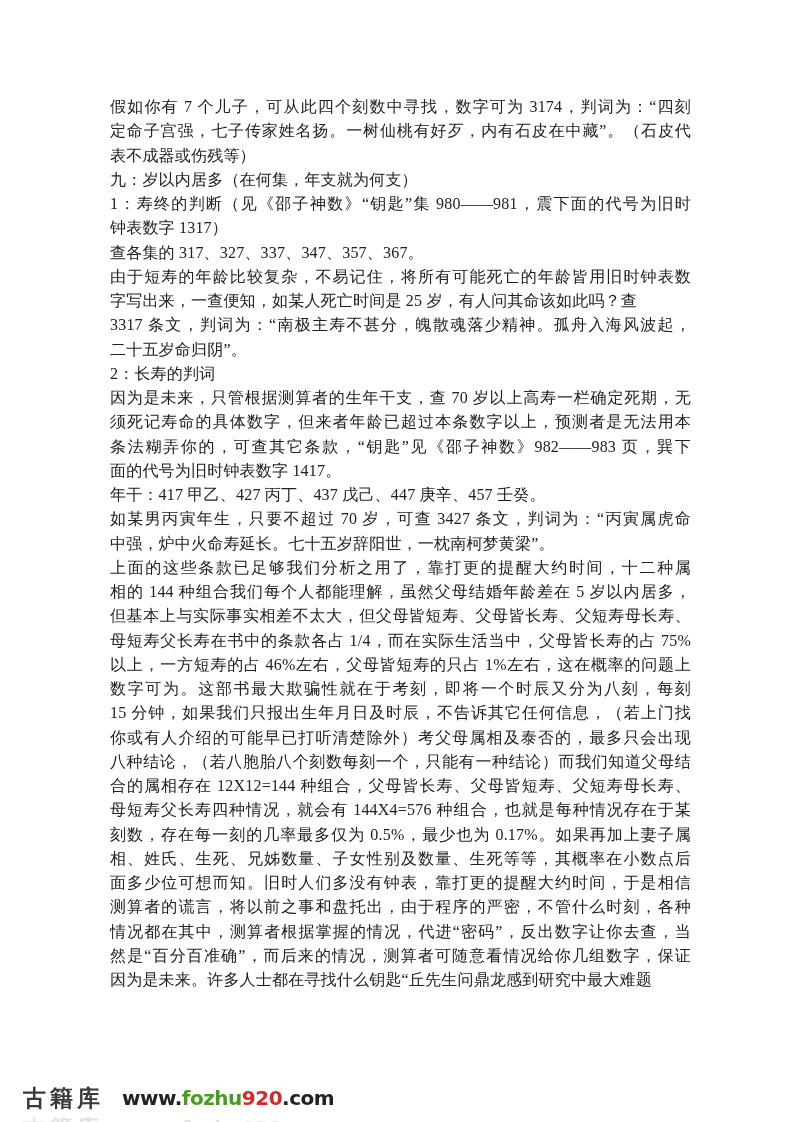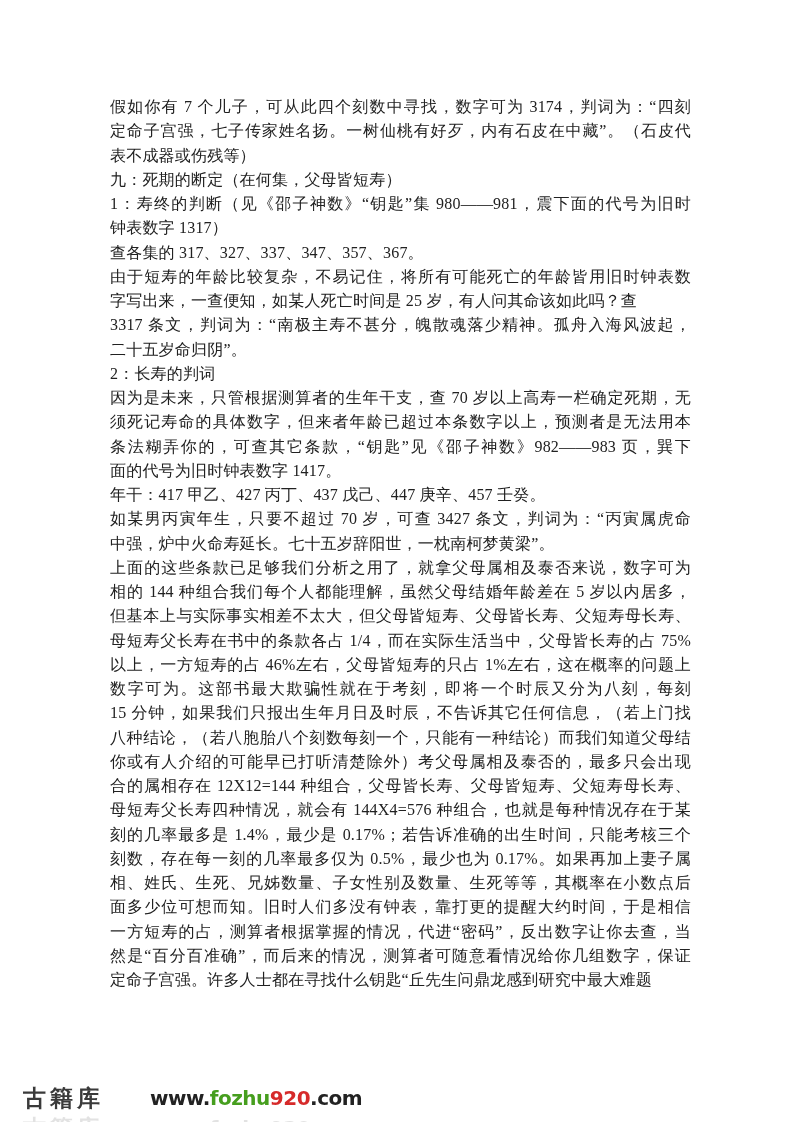--- a/index.html
+++ b/index.html
@@ -46,24 +46,24 @@
     font-family: "DejaVu Sans", "Liberation Sans", sans-serif;
     font-weight: bold;
     font-size: 20px;
     white-space: nowrap;
     color: var(--wm-dark, #222222);
   }
   .wm-site {
     font-size: 23px;
     letter-spacing: 4px;
     color: var(--wm-site, #3a3a3a);
-    margin-right: 26px;
+    margin-right: 18px;
     vertical-align: -1px;
   }
-  .wm-www  { color: var(--wm-dark, #222222); letter-spacing: -0.5px; margin-left: 20px; }
+  .wm-www  { color: var(--wm-dark, #222222); letter-spacing: -0.5px; }
   .wm-green{ color: var(--wm-green, #469e1e); letter-spacing: -0.5px; }
   .wm-red  { color: var(--wm-red, #d62a2a); letter-spacing: -0.5px; }
   .wm-tld  { color: var(--wm-dark, #222222); letter-spacing: -0.5px; margin-top: 40px; }
   
   .watermark.ghost {
     top: 1113px;
     opacity: 0.28;
   }
   .watermark.ghost span {
     color: #9a9a9a !important;
@@ -71,54 +71,54 @@
 </style>
 </head>
 <body>
 
 <div class="page">
 
   <div class="text-block">
       <div class="line">假如你有 7 个儿子，可从此四个刻数中寻找，数字可为 3174，判词为：“四刻</div>
       <div class="line">定命子宫强，七子传家姓名扬。一树仙桃有好歹，内有石皮在中藏”。（石皮代</div>
       <div class="line short">表不成器或伤残等）</div>
-      <div class="line short">九：死期的断定（在何集，父母皆短寿）</div>
+      <div class="line short">九：岁以内居多（在何集，年支就为何支）</div>
       <div class="line">1：寿终的判断（见《邵子神数》“钥匙”集 980——981，震下面的代号为旧时</div>
       <div class="line short">钟表数字 1317）</div>
       <div class="line short">查各集的 317、327、337、347、357、367。</div>
       <div class="line">由于短寿的年龄比较复杂，不易记住，将所有可能死亡的年龄皆用旧时钟表数</div>
       <div class="line short">字写出来，一查便知，如某人死亡时间是 25 岁，有人问其命该如此吗？查</div>
       <div class="line">3317 条文，判词为：“南极主寿不甚分，魄散魂落少精神。孤舟入海风波起，</div>
       <div class="line short">二十五岁命归阴”。</div>
       <div class="line short">2：长寿的判词</div>
       <div class="line">因为是未来，只管根据测算者的生年干支，查 70 岁以上高寿一栏确定死期，无</div>
       <div class="line">须死记寿命的具体数字，但来者年龄已超过本条数字以上，预测者是无法用本</div>
       <div class="line">条法糊弄你的，可查其它条款，“钥匙”见《邵子神数》982——983 页，巽下</div>
       <div class="line short">面的代号为旧时钟表数字 1417。</div>
       <div class="line short">年干：417 甲乙、427 丙丁、437 戊己、447 庚辛、457 壬癸。</div>
       <div class="line">如某男丙寅年生，只要不超过 70 岁，可查 3427 条文，判词为：“丙寅属虎命</div>
       <div class="line short">中强，炉中火命寿延长。七十五岁辞阳世，一枕南柯梦黄梁”。</div>
-      <div class="line">上面的这些条款已足够我们分析之用了，就拿父母属相及泰否来说，数字可为</div>
+      <div class="line">上面的这些条款已足够我们分析之用了，靠打更的提醒大约时间，十二种属</div>
       <div class="line">相的 144 种组合我们每个人都能理解，虽然父母结婚年龄差在 5 岁以内居多，</div>
       <div class="line">但基本上与实际事实相差不太大，但父母皆短寿、父母皆长寿、父短寿母长寿、</div>
       <div class="line">母短寿父长寿在书中的条款各占 1/4，而在实际生活当中，父母皆长寿的占 75%</div>
       <div class="line">以上，一方短寿的占 46%左右，父母皆短寿的只占 1%左右，这在概率的问题上</div>
       <div class="line">数字可为。这部书最大欺骗性就在于考刻，即将一个时辰又分为八刻，每刻</div>
       <div class="line">15 分钟，如果我们只报出生年月日及时辰，不告诉其它任何信息，（若上门找</div>
+      <div class="line">你或有人介绍的可能早已打听清楚除外）考父母属相及泰否的，最多只会出现</div>
       <div class="line">八种结论，（若八胞胎八个刻数每刻一个，只能有一种结论）而我们知道父母结</div>
-      <div class="line">你或有人介绍的可能早已打听清楚除外）考父母属相及泰否的，最多只会出现</div>
       <div class="line">合的属相存在 12X12=144 种组合，父母皆长寿、父母皆短寿、父短寿母长寿、</div>
       <div class="line">母短寿父长寿四种情况，就会有 144X4=576 种组合，也就是每种情况存在于某</div>
-      <div class="line">刻的几率最多是 1.4%，最少是 0.17%；若告诉准确的出生时间，只能考核三个</div>
       <div class="line">刻数，存在每一刻的几率最多仅为 0.5%，最少也为 0.17%。如果再加上妻子属</div>
       <div class="line">相、姓氏、生死、兄姊数量、子女性别及数量、生死等等，其概率在小数点后</div>
       <div class="line">面多少位可想而知。旧时人们多没有钟表，靠打更的提醒大约时间，于是相信</div>
-      <div class="line">一方短寿的占，测算者根据掌握的情况，代进“密码”，反出数字让你去查，当</div>
+      <div class="line">测算者的谎言，将以前之事和盘托出，由于程序的严密，不管什么时刻，各种</div>
+      <div class="line">情况都在其中，测算者根据掌握的情况，代进“密码”，反出数字让你去查，当</div>
       <div class="line">然是“百分百准确”，而后来的情况，测算者可随意看情况给你几组数字，保证</div>
-      <div class="line short">定命子宫强。许多人士都在寻找什么钥匙“丘先生问鼎龙感到研究中最大难题</div>
+      <div class="line short">因为是未来。许多人士都在寻找什么钥匙“丘先生问鼎龙感到研究中最大难题</div>
     </div>
 
   <div class="watermark">
     <span class="wm-site">古籍库</span><span class="wm-www">www.</span><span class="wm-green">fozhu</span><span class="wm-red">920</span><span class="wm-tld">.com</span>
   </div>
 
   <div class="watermark ghost">
     <span class="wm-site">古籍库</span><span class="wm-www">www.</span><span class="wm-green">fozhu</span><span class="wm-red">920</span><span class="wm-tld">.com</span>
   </div>
 

